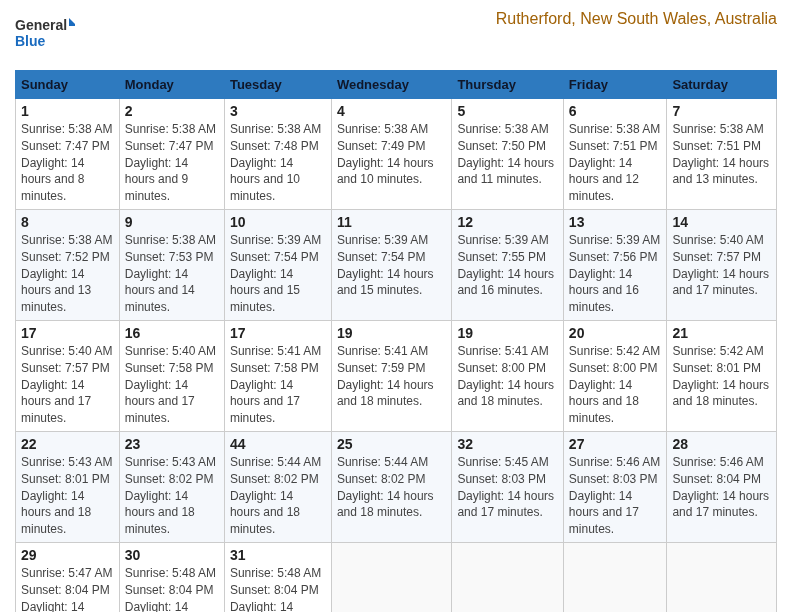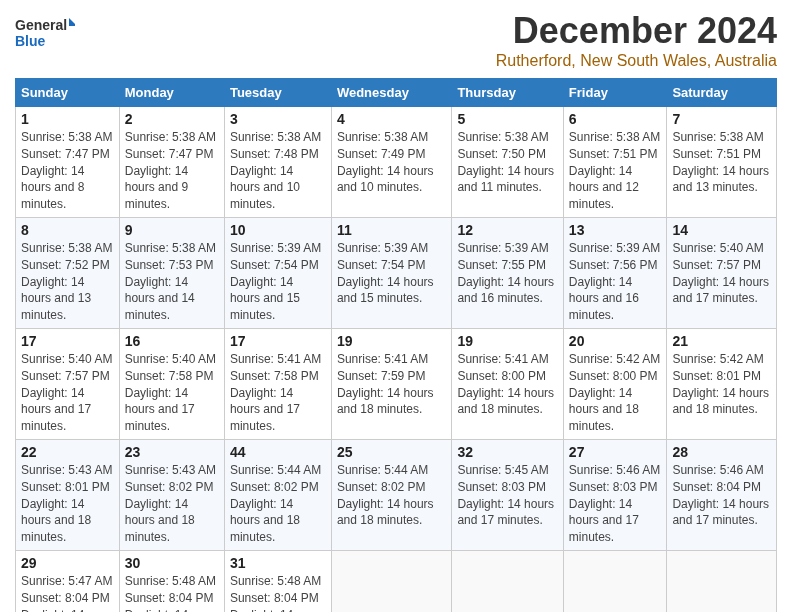--- a/index.html
+++ b/index.html
@@ -7,21 +7,21 @@
       font-family: Arial, sans-serif;
       background: #fff;
       width: 792px;
       min-height: 612px;
       padding: 10px 15px;
     }
     .header-area {
       display: flex;
       align-items: flex-start;
       justify-content: space-between;
-      margin-bottom: 8px;
+      margin-bottom: 16px;
     }
     .logo {
       display: flex;
       align-items: center;
       gap: 4px;
       margin-top: 4px;
     }
     .title-area {
       text-align: right;
     }
@@ -34,21 +34,21 @@
       font-size: 16px;
       color: #a16207;
     }
     table {
       width: 100%;
       border-collapse: collapse;
       font-size: 11px;
     }
     thead tr th {
       background-color: #2e7abf;
-      color: #ffffff;
+      color: #0f172a;
       text-align: left;
       padding: 6px 5px;
       font-size: 13px;
       font-weight: bold;
       border: 1px solid #2e7abf;
     }
     tbody tr td {
       border: 1px solid #ccc;
       vertical-align: top;
       padding: 4px 5px;
@@ -79,21 +79,20 @@
 
 <div class="header-area">
   <div class="logo">
 <svg width="60" height="40" viewBox="0 0 60 40">
   <text x="0" y="16" font-family="Arial" font-size="14" font-weight="bold" fill="#333">General</text>
   <text x="0" y="32" font-family="Arial" font-size="14" font-weight="bold" fill="#1a6bbf">Blue</text>
   <polygon points="54,4 62,12 54,12" fill="#1a6bbf"></polygon>
 </svg>
 </div>
   <div class="title-area">
-    <div class="month-title">December 2024</div>
     <div class="location-title">Rutherford, New South Wales, Australia</div>
   </div>
 </div>
 
 <table>
   <thead>
     <tr>
       <th>Sunday</th>
       <th>Monday</th>
       <th>Tuesday</th>

